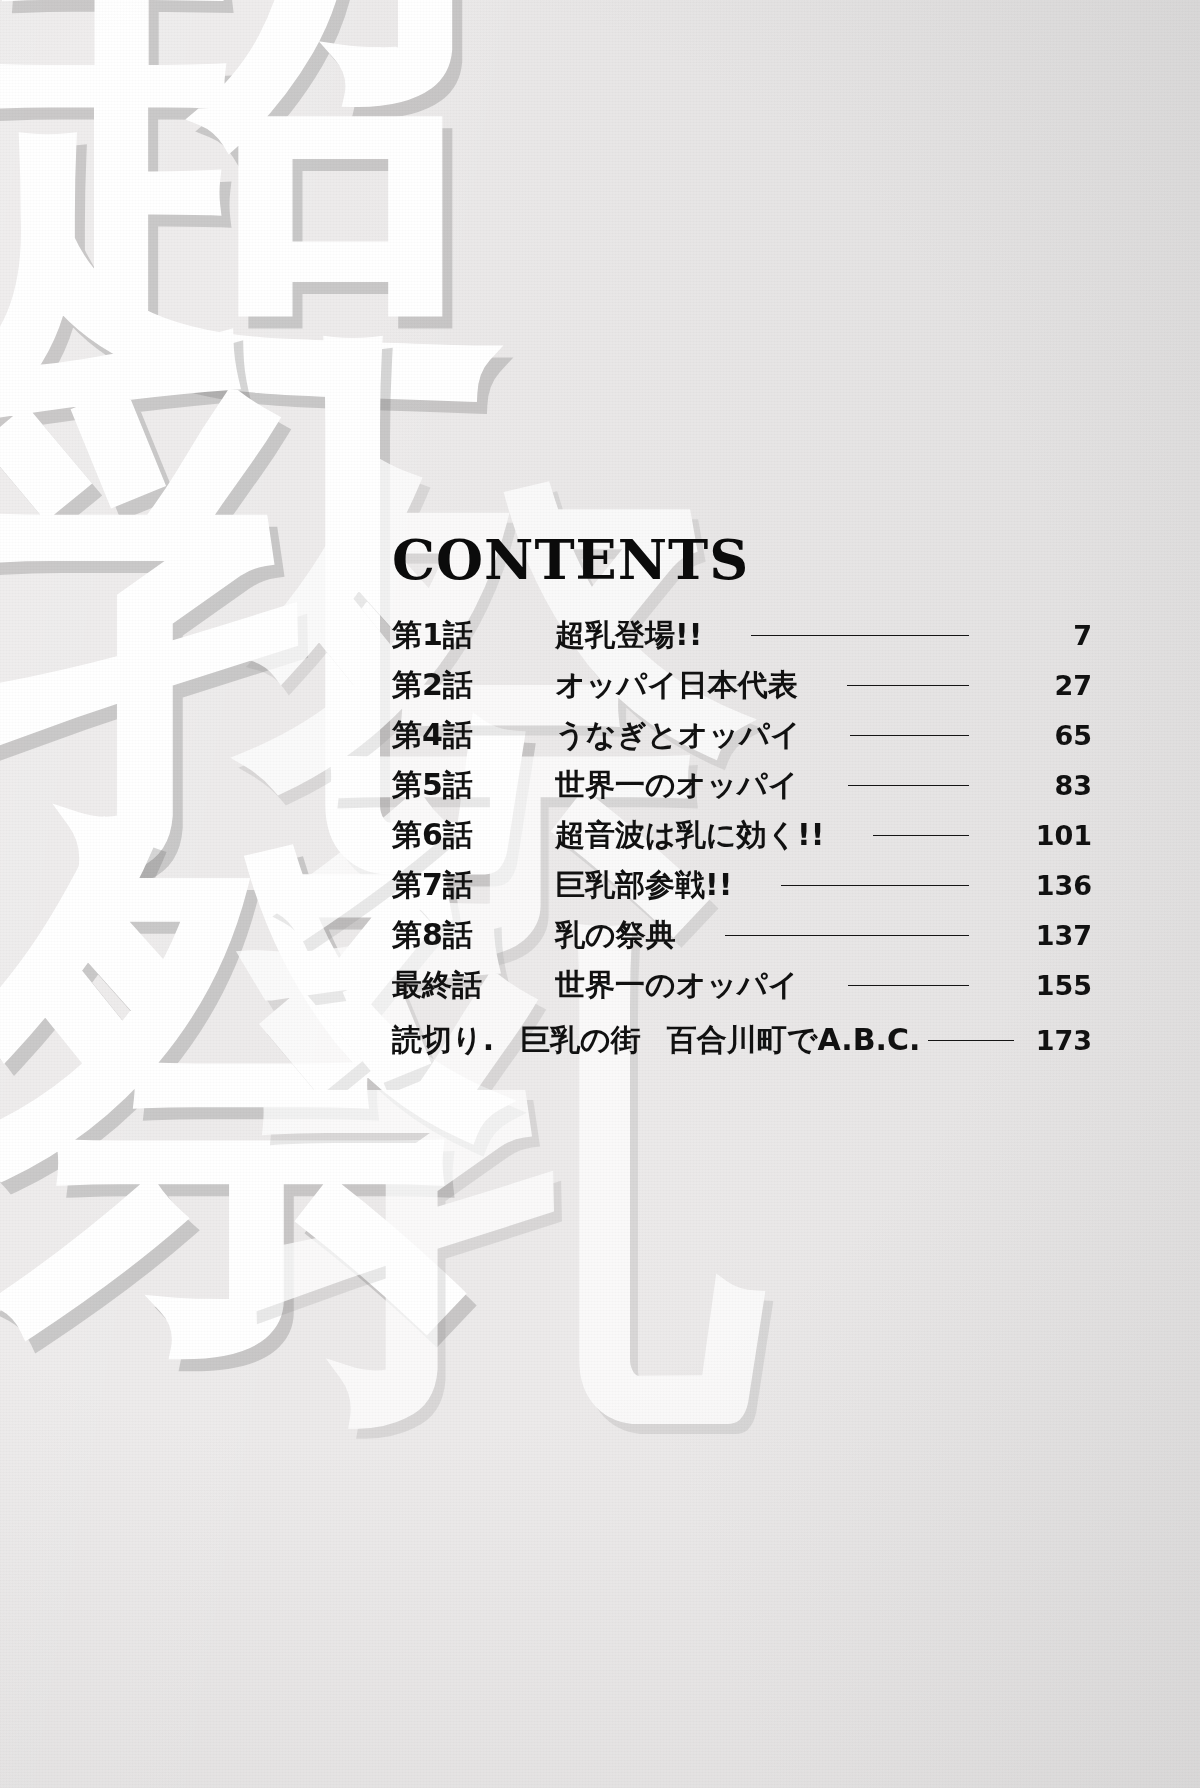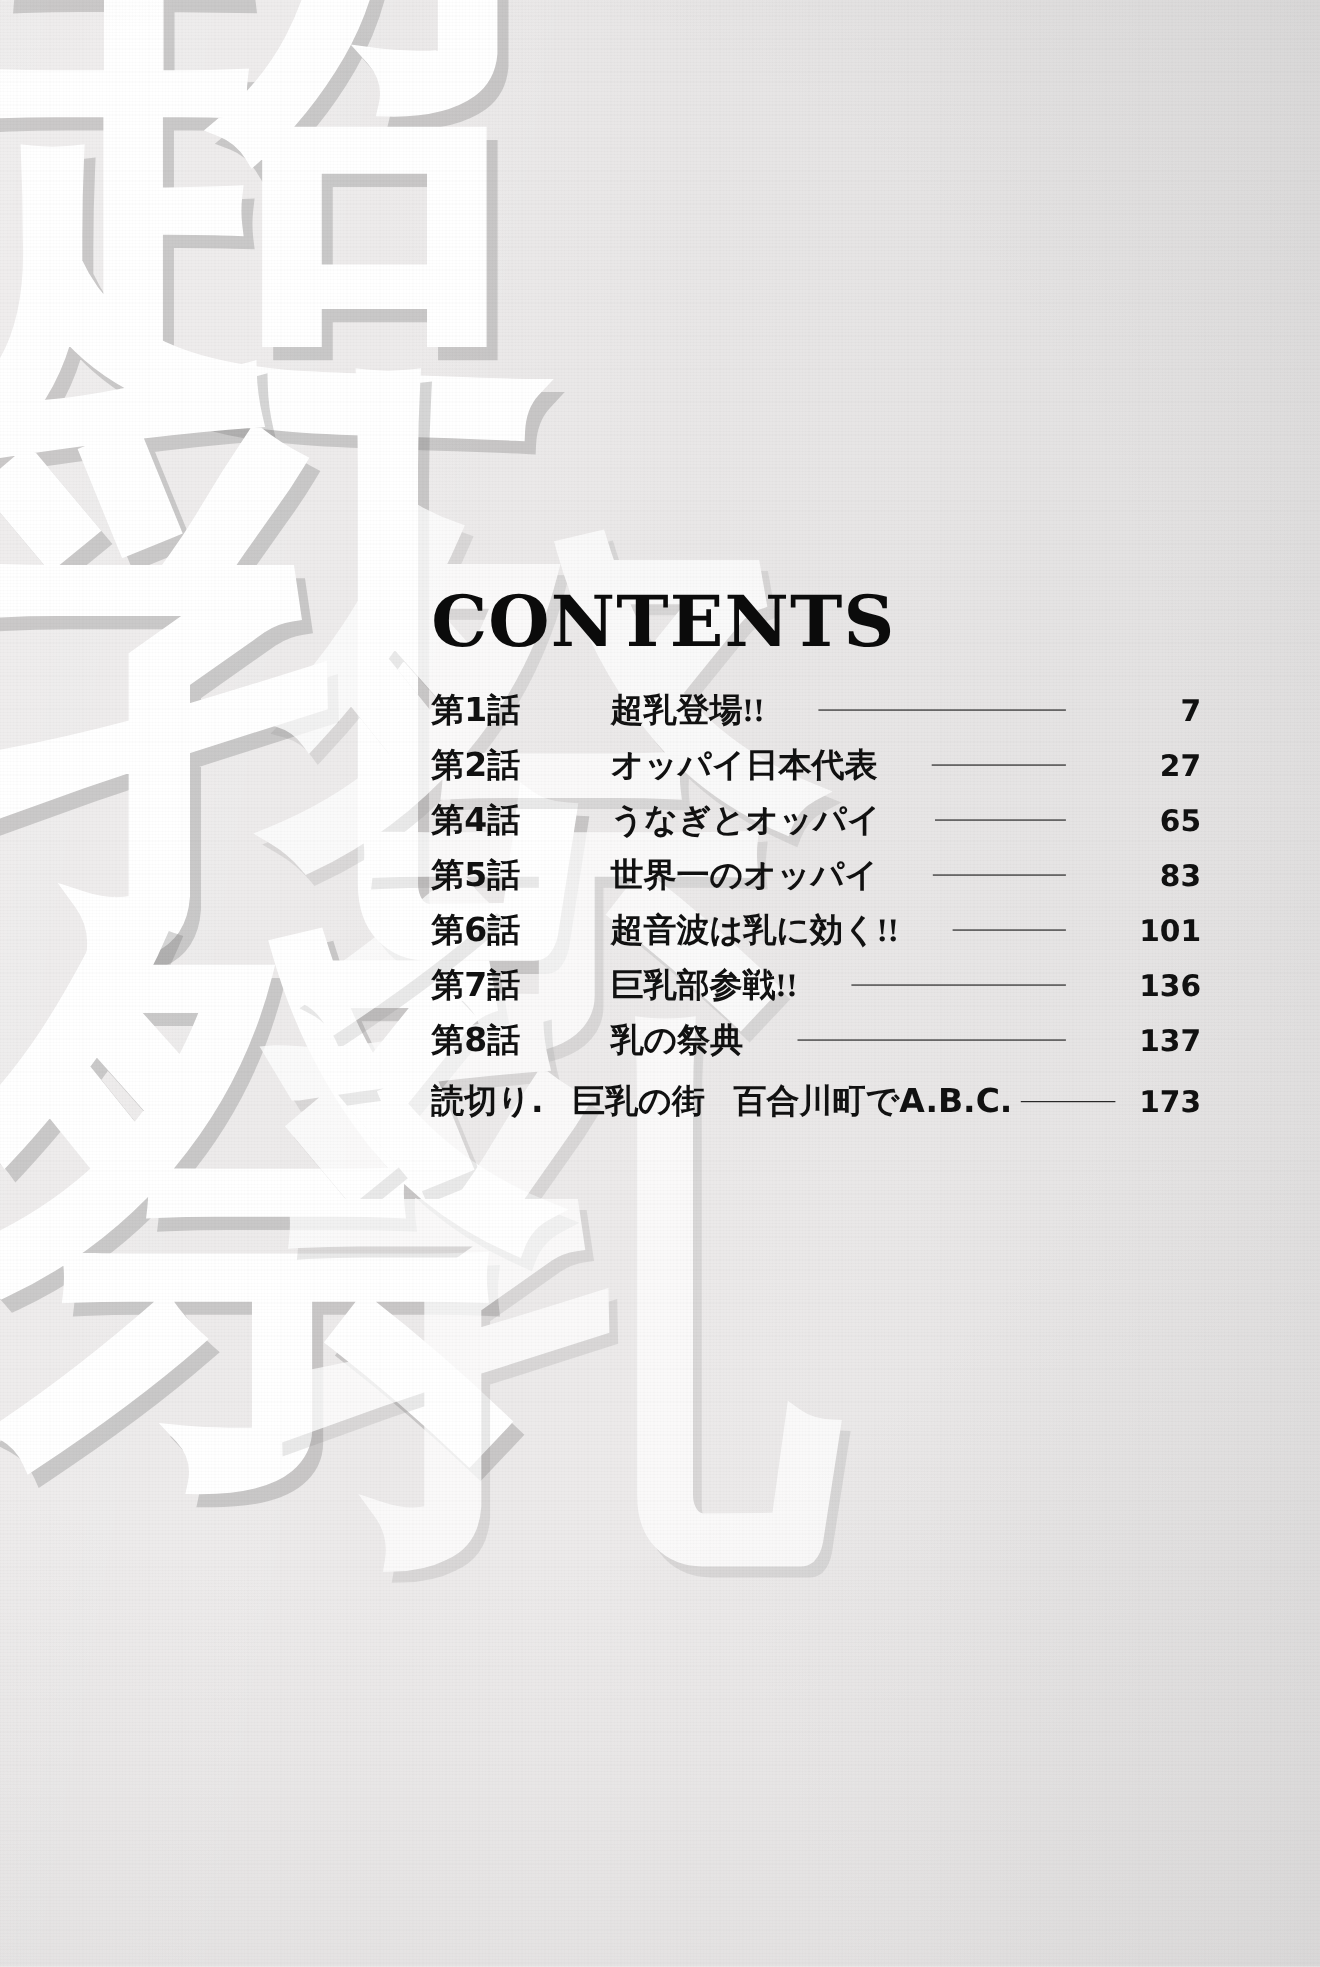--- a/index.html
+++ b/index.html
@@ -81,21 +81,21 @@
   .contents {
     position: absolute;
     left: 392px;
     top: 528px;
     width: 700px;
     color: #111111;
   }
   .contents-title {
     font-family: "DejaVu Serif", serif;
     font-weight: 700;
-    font-size: 64px;
+    font-size: 54px;
     letter-spacing: 1px;
     margin: 0 0 28px 0;
     color: #0b0b0b;
   }
   .toc-list {
     list-style: none;
     margin: 0;
     padding: 0;
   }
   .toc-row {
@@ -108,21 +108,20 @@
     white-space: nowrap;
     gap: 45px;
   }
   .toc-num {
     width: 118px;
     flex: 0 0 118px;
     letter-spacing: 0px;
   }
   .toc-title {
     letter-spacing: 0px;
-    font-family: Liberation Serif, serif;
   }
   .toc-leader {
     flex: 1 1 auto;
     position: relative;
     height: 1px;
     margin: 0 6px 0 4px;
     min-width: 20px;
     background: #151515;
     transform: translateY(-9px);
   }
@@ -216,20 +215,26 @@
         <span class="toc-page">136</span>
       </li>
 
       <li class="toc-row">
         <span class="toc-num">第8話</span>
         <span class="toc-title">乳の祭典</span>
         <span class="toc-leader"></span>
         <span class="toc-page">137</span>
       </li>
 
+      <li class="toc-row">
+        <span class="toc-num">最終話</span>
+        <span class="toc-title">世界一のオッパイ</span>
+        <span class="toc-leader"></span>
+        <span class="toc-page">155</span>
+      </li>
 
     </ul>
 
     <div class="toc-extra">
       <span class="lead-label">読切り.</span>
       <span class="gap"></span>
       <span>巨乳の街</span>
       <span class="gap"></span>
       <span>百合川町でA.B.C.</span>
       <span class="toc-leader"></span>

